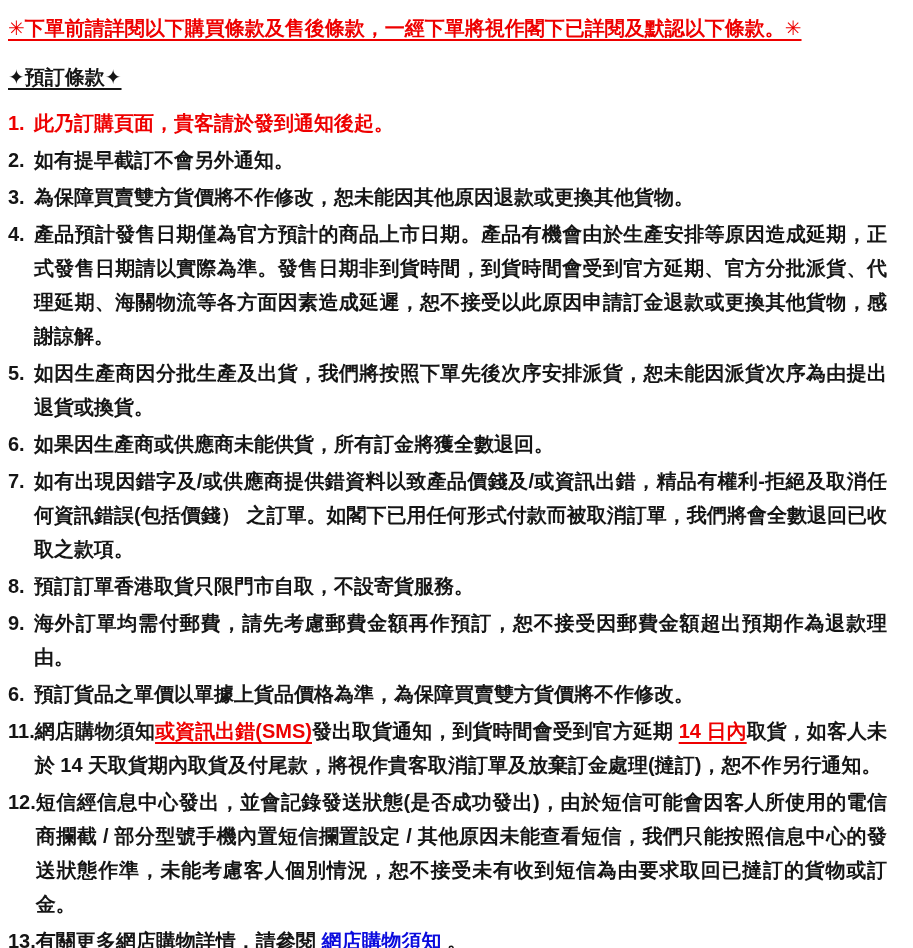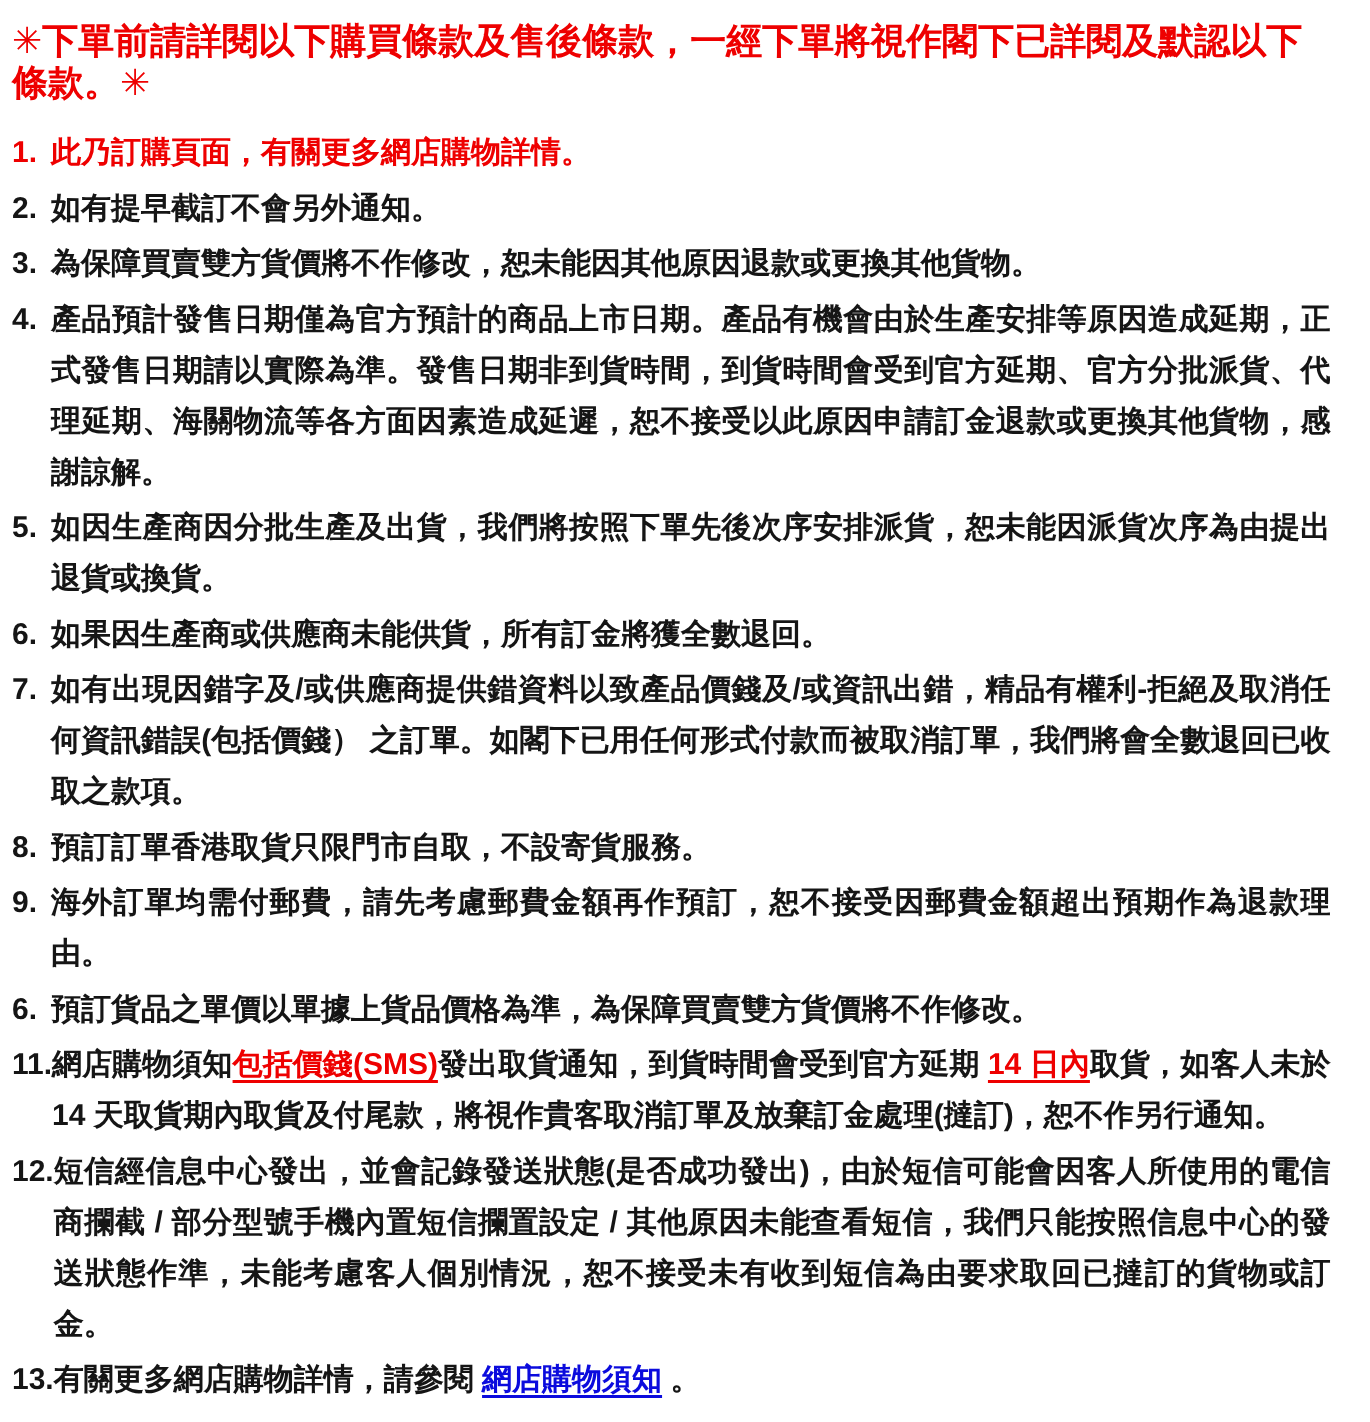--- a/index.html
+++ b/index.html
@@ -15,22 +15,23 @@
     font-weight: 700;
     color: var(--ink, #151515);
   }
   .doc {
     padding: 10px 26px 0 8px;
     box-sizing: border-box;
     width: 913px;
   }
   .notice {
     color: var(--red, #ee0000);
-    font-size: 24px;
+    font-size: 20px;
     line-height: 28px;
+    text-decoration: underline;
     text-decoration-thickness: 2px;
     text-underline-offset: 4px;
     margin: 4px 0 0 0;
   }
   .section-title {
     font-size: 20px;
     line-height: 28px;
     text-decoration: underline;
     text-decoration-thickness: 2px;
     text-underline-offset: 4px;
@@ -63,25 +64,28 @@
     text-underline-offset: 4px;
     cursor: pointer;
   }
 </style>
 </head>
 <body style="background: rgb(255, 255, 255);">
 
 <div class="doc">
   <div class="notice">✳下單前請詳閱以下購買條款及售後條款，一經下單將視作閣下已詳閱及默認以下條款。✳</div>
 
+  <div>
+    <span class="section-title">✦預訂條款✦</span>
+  </div>
 
   <div class="terms">
       <div class="term is-red">
         <span class="term-num">1.</span>
-        <span class="term-body"><span>此乃訂購頁面，有關更多網店購物詳情。</span></span>
+        <span class="term-body"><span>此乃訂購頁面，貴客請於發到通知後起。</span></span>
       </div>
       <div class="term">
         <span class="term-num">2.</span>
         <span class="term-body"><span>如有提早截訂不會另外通知。</span></span>
       </div>
       <div class="term">
         <span class="term-num">3.</span>
         <span class="term-body"><span>為保障買賣雙方貨價將不作修改，恕未能因其他原因退款或更換其他貨物。</span></span>
       </div>
       <div class="term">
@@ -107,21 +111,21 @@
       <div class="term">
         <span class="term-num">9.</span>
         <span class="term-body"><span>海外訂單均需付郵費，請先考慮郵費金額再作預訂，恕不接受因郵費金額超出預期作為退款理由。</span></span>
       </div>
       <div class="term">
         <span class="term-num">6.</span>
         <span class="term-body"><span>預訂貨品之單價以單據上貨品價格為準，為保障買賣雙方貨價將不作修改。</span></span>
       </div>
       <div class="term">
         <span class="term-num">11.</span>
-        <span class="term-body"><span>網店購物須知</span><span class="seg-red-u">包括價錢(SMS)</span><span>發出取貨通知，到貨時間會受到官方延期 </span><span class="seg-red-u">14 日內</span><span>取貨，如客人未於 14 天取貨期內取貨及付尾款，將視作貴客取消訂單及放棄訂金處理(撻訂)，恕不作另行通知。</span></span>
+        <span class="term-body"><span>網店購物須知</span><span class="seg-red-u">或資訊出錯(SMS)</span><span>發出取貨通知，到貨時間會受到官方延期 </span><span class="seg-red-u">14 日內</span><span>取貨，如客人未於 14 天取貨期內取貨及付尾款，將視作貴客取消訂單及放棄訂金處理(撻訂)，恕不作另行通知。</span></span>
       </div>
       <div class="term">
         <span class="term-num">12.</span>
         <span class="term-body"><span>短信經信息中心發出，並會記錄發送狀態(是否成功發出)，由於短信可能會因客人所使用的電信商攔截 / 部分型號手機內置短信攔置設定 / 其他原因未能查看短信，我們只能按照信息中心的發送狀態作準，未能考慮客人個別情況，恕不接受未有收到短信為由要求取回已撻訂的貨物或訂金。</span></span>
       </div>
       <div class="term">
         <span class="term-num">13.</span>
         <span class="term-body"><span>有關更多網店購物詳情，請參閱 </span><span class="seg-link">網店購物須知</span><span> 。</span></span>
       </div>
     </div>

